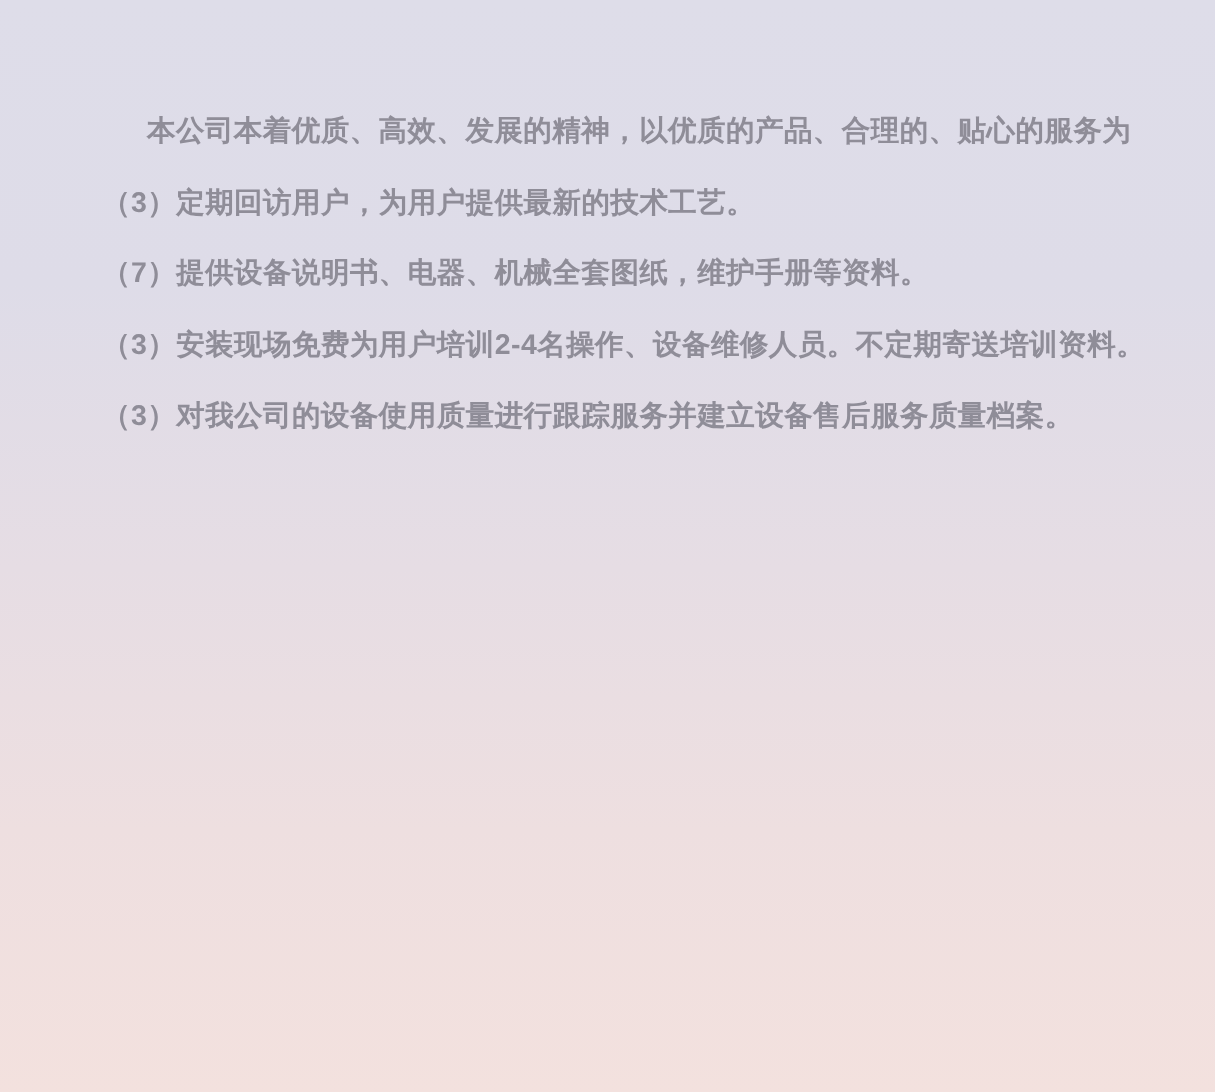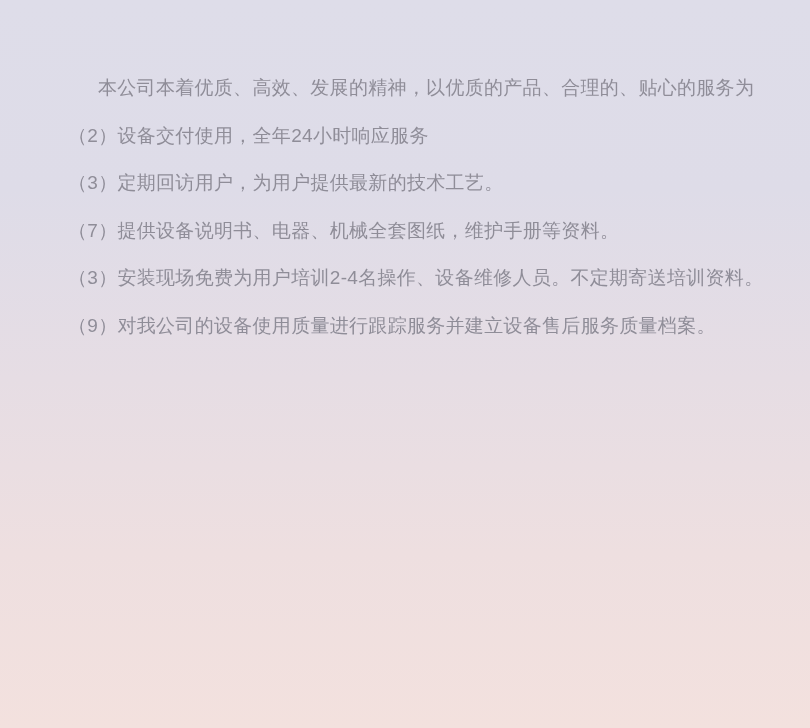--- a/index.html
+++ b/index.html
@@ -30,30 +30,30 @@
     width: 700px;
     font-size: 19px;
     line-height: 47.6px;
     letter-spacing: 0.3px;
     color: #8f8d98;
     font-weight: 400;
   }
   .line {
     height: 47.6px;
     white-space: nowrap;
+    font-weight: bold;
   }
   .line.indent {
     text-indent: 30px;
   }
 </style>
 </head>
 <body>
 
 <div class="page">
   <div class="text-block">
     <div class="line indent">本公司本着优质、高效、发展的精神，以优质的产品、合理的、贴心的服务为</div>
-    <div class="line">（2）设备交付使用，全年24小时响应服务</div>
     <div class="line">（3）定期回访用户，为用户提供最新的技术工艺。</div>
     <div class="line">（7）提供设备说明书、电器、机械全套图纸，维护手册等资料。</div>
     <div class="line">（3）安装现场免费为用户培训2-4名操作、设备维修人员。不定期寄送培训资料。</div>
-    <div class="line">（9）对我公司的设备使用质量进行跟踪服务并建立设备售后服务质量档案。</div>
+    <div class="line">（3）对我公司的设备使用质量进行跟踪服务并建立设备售后服务质量档案。</div>
   </div>
 </div>
 
 </body></html>

